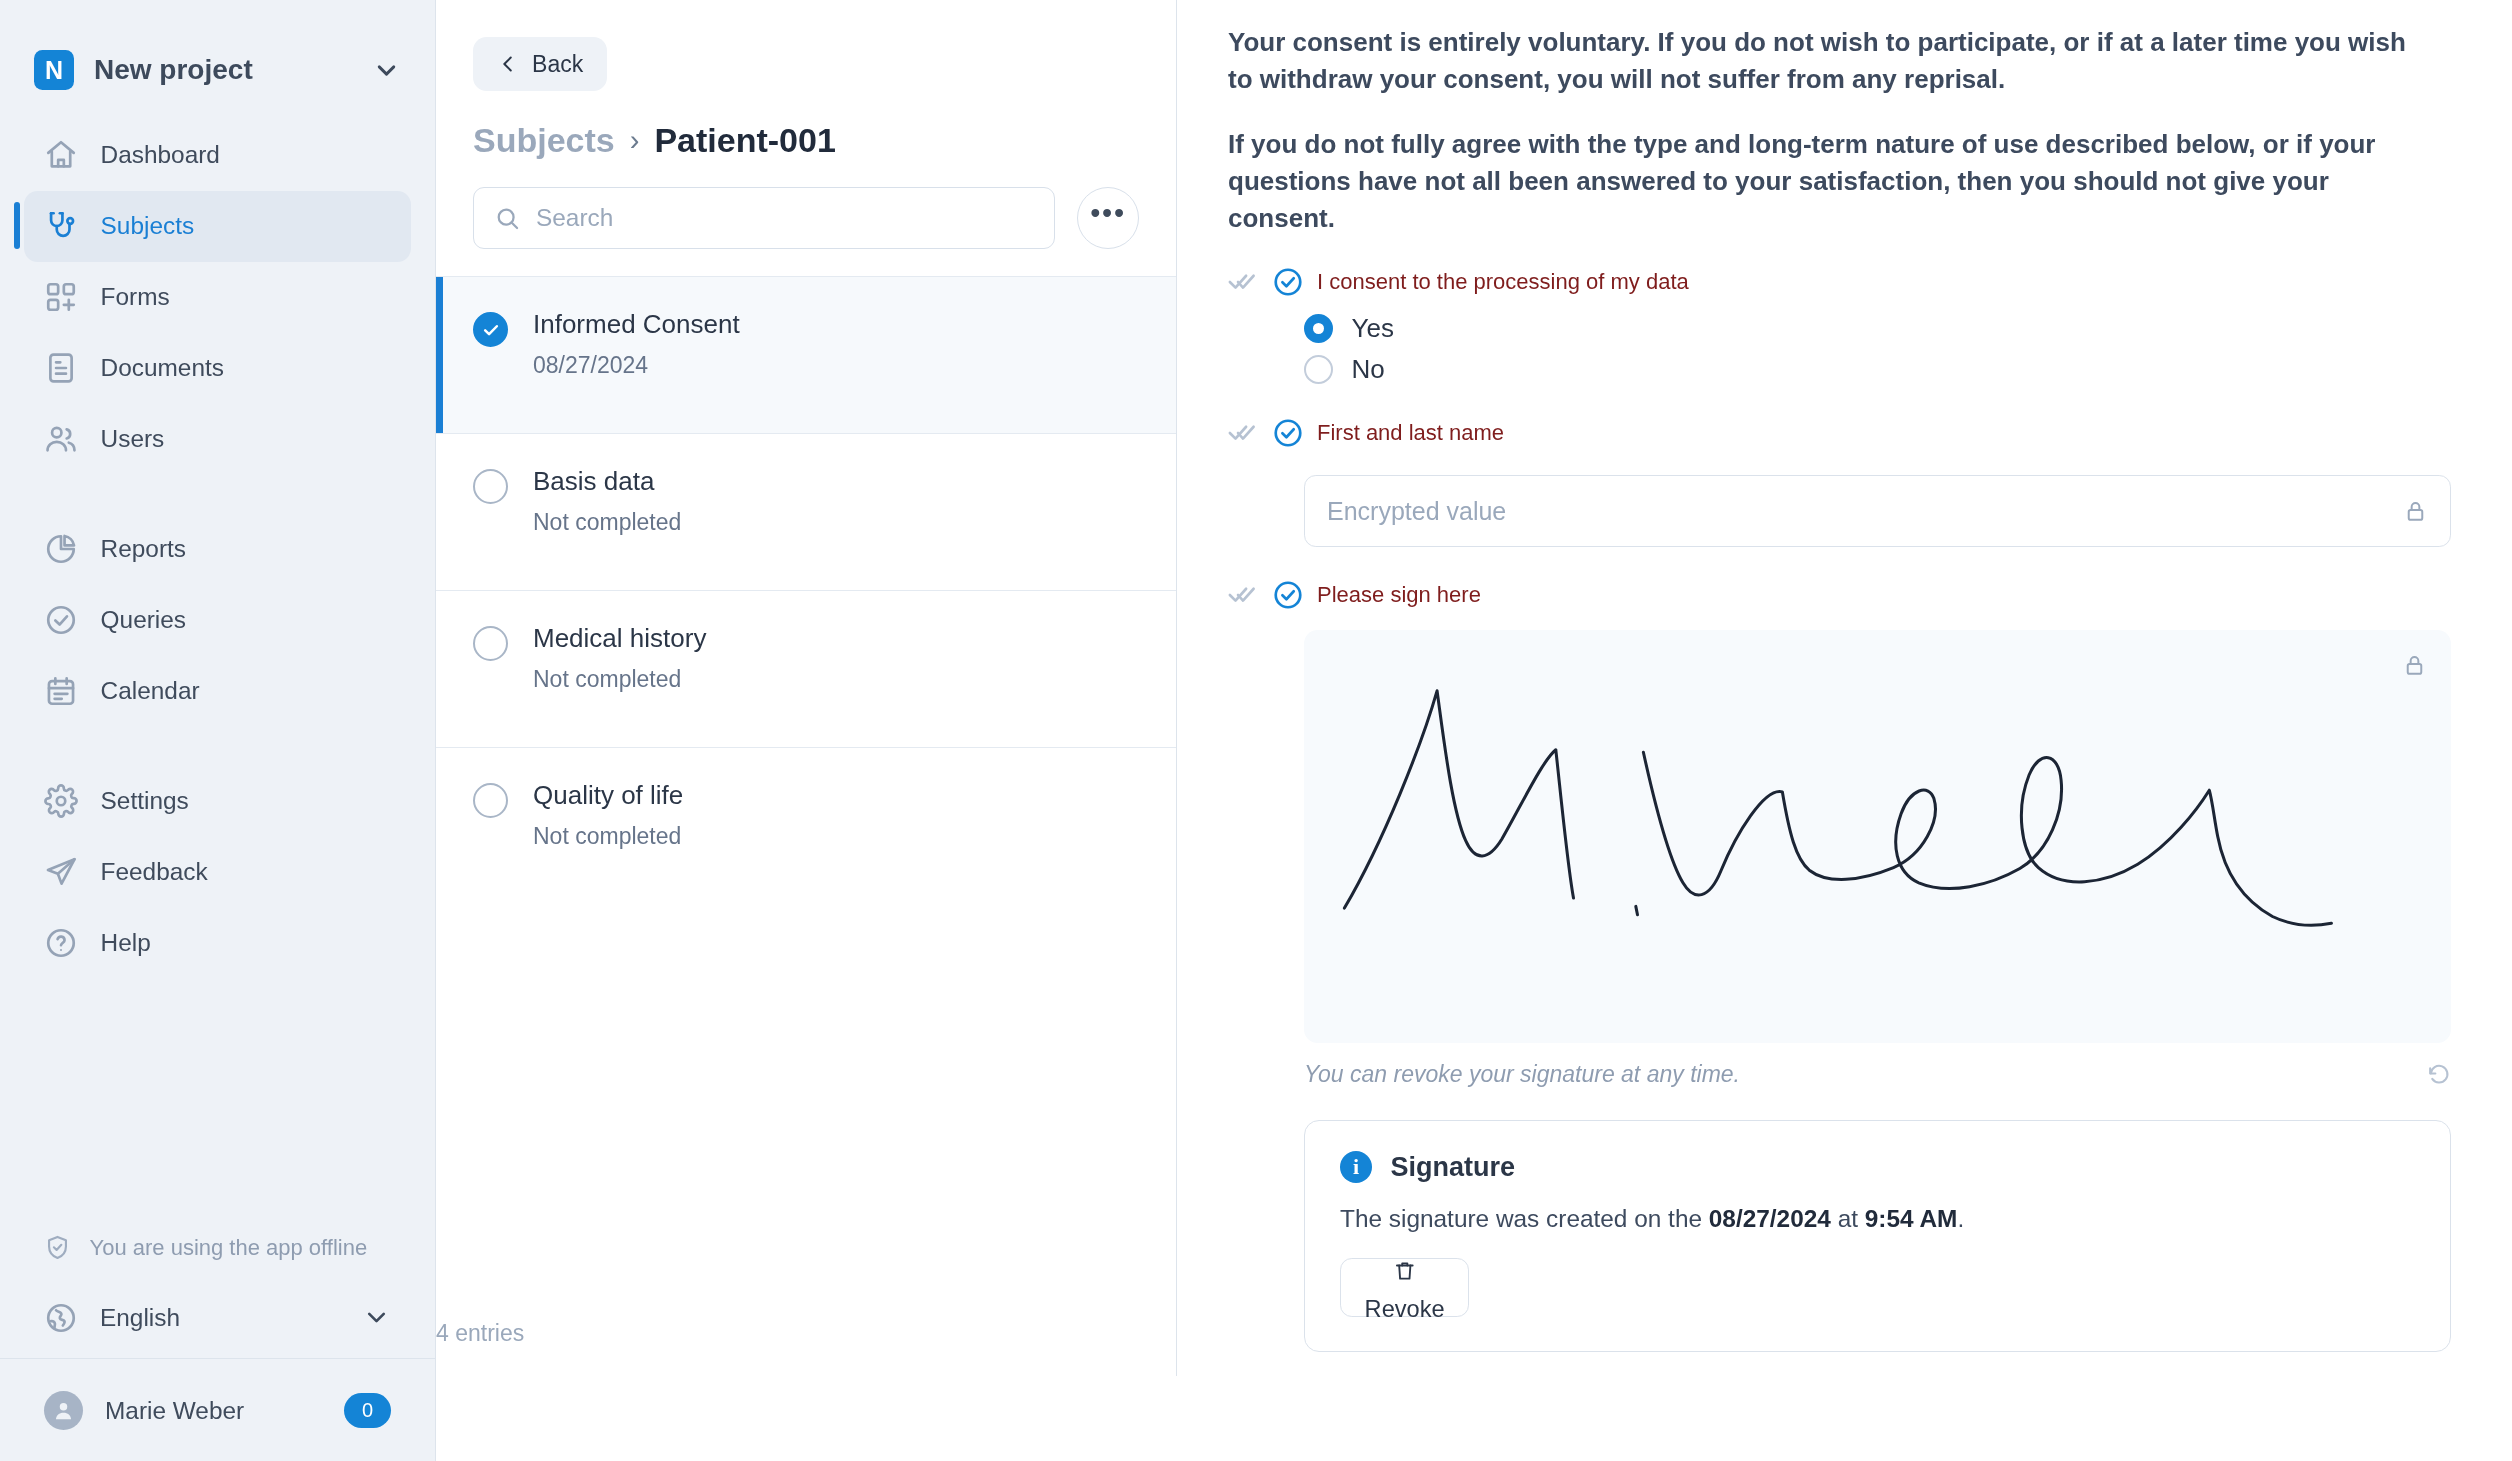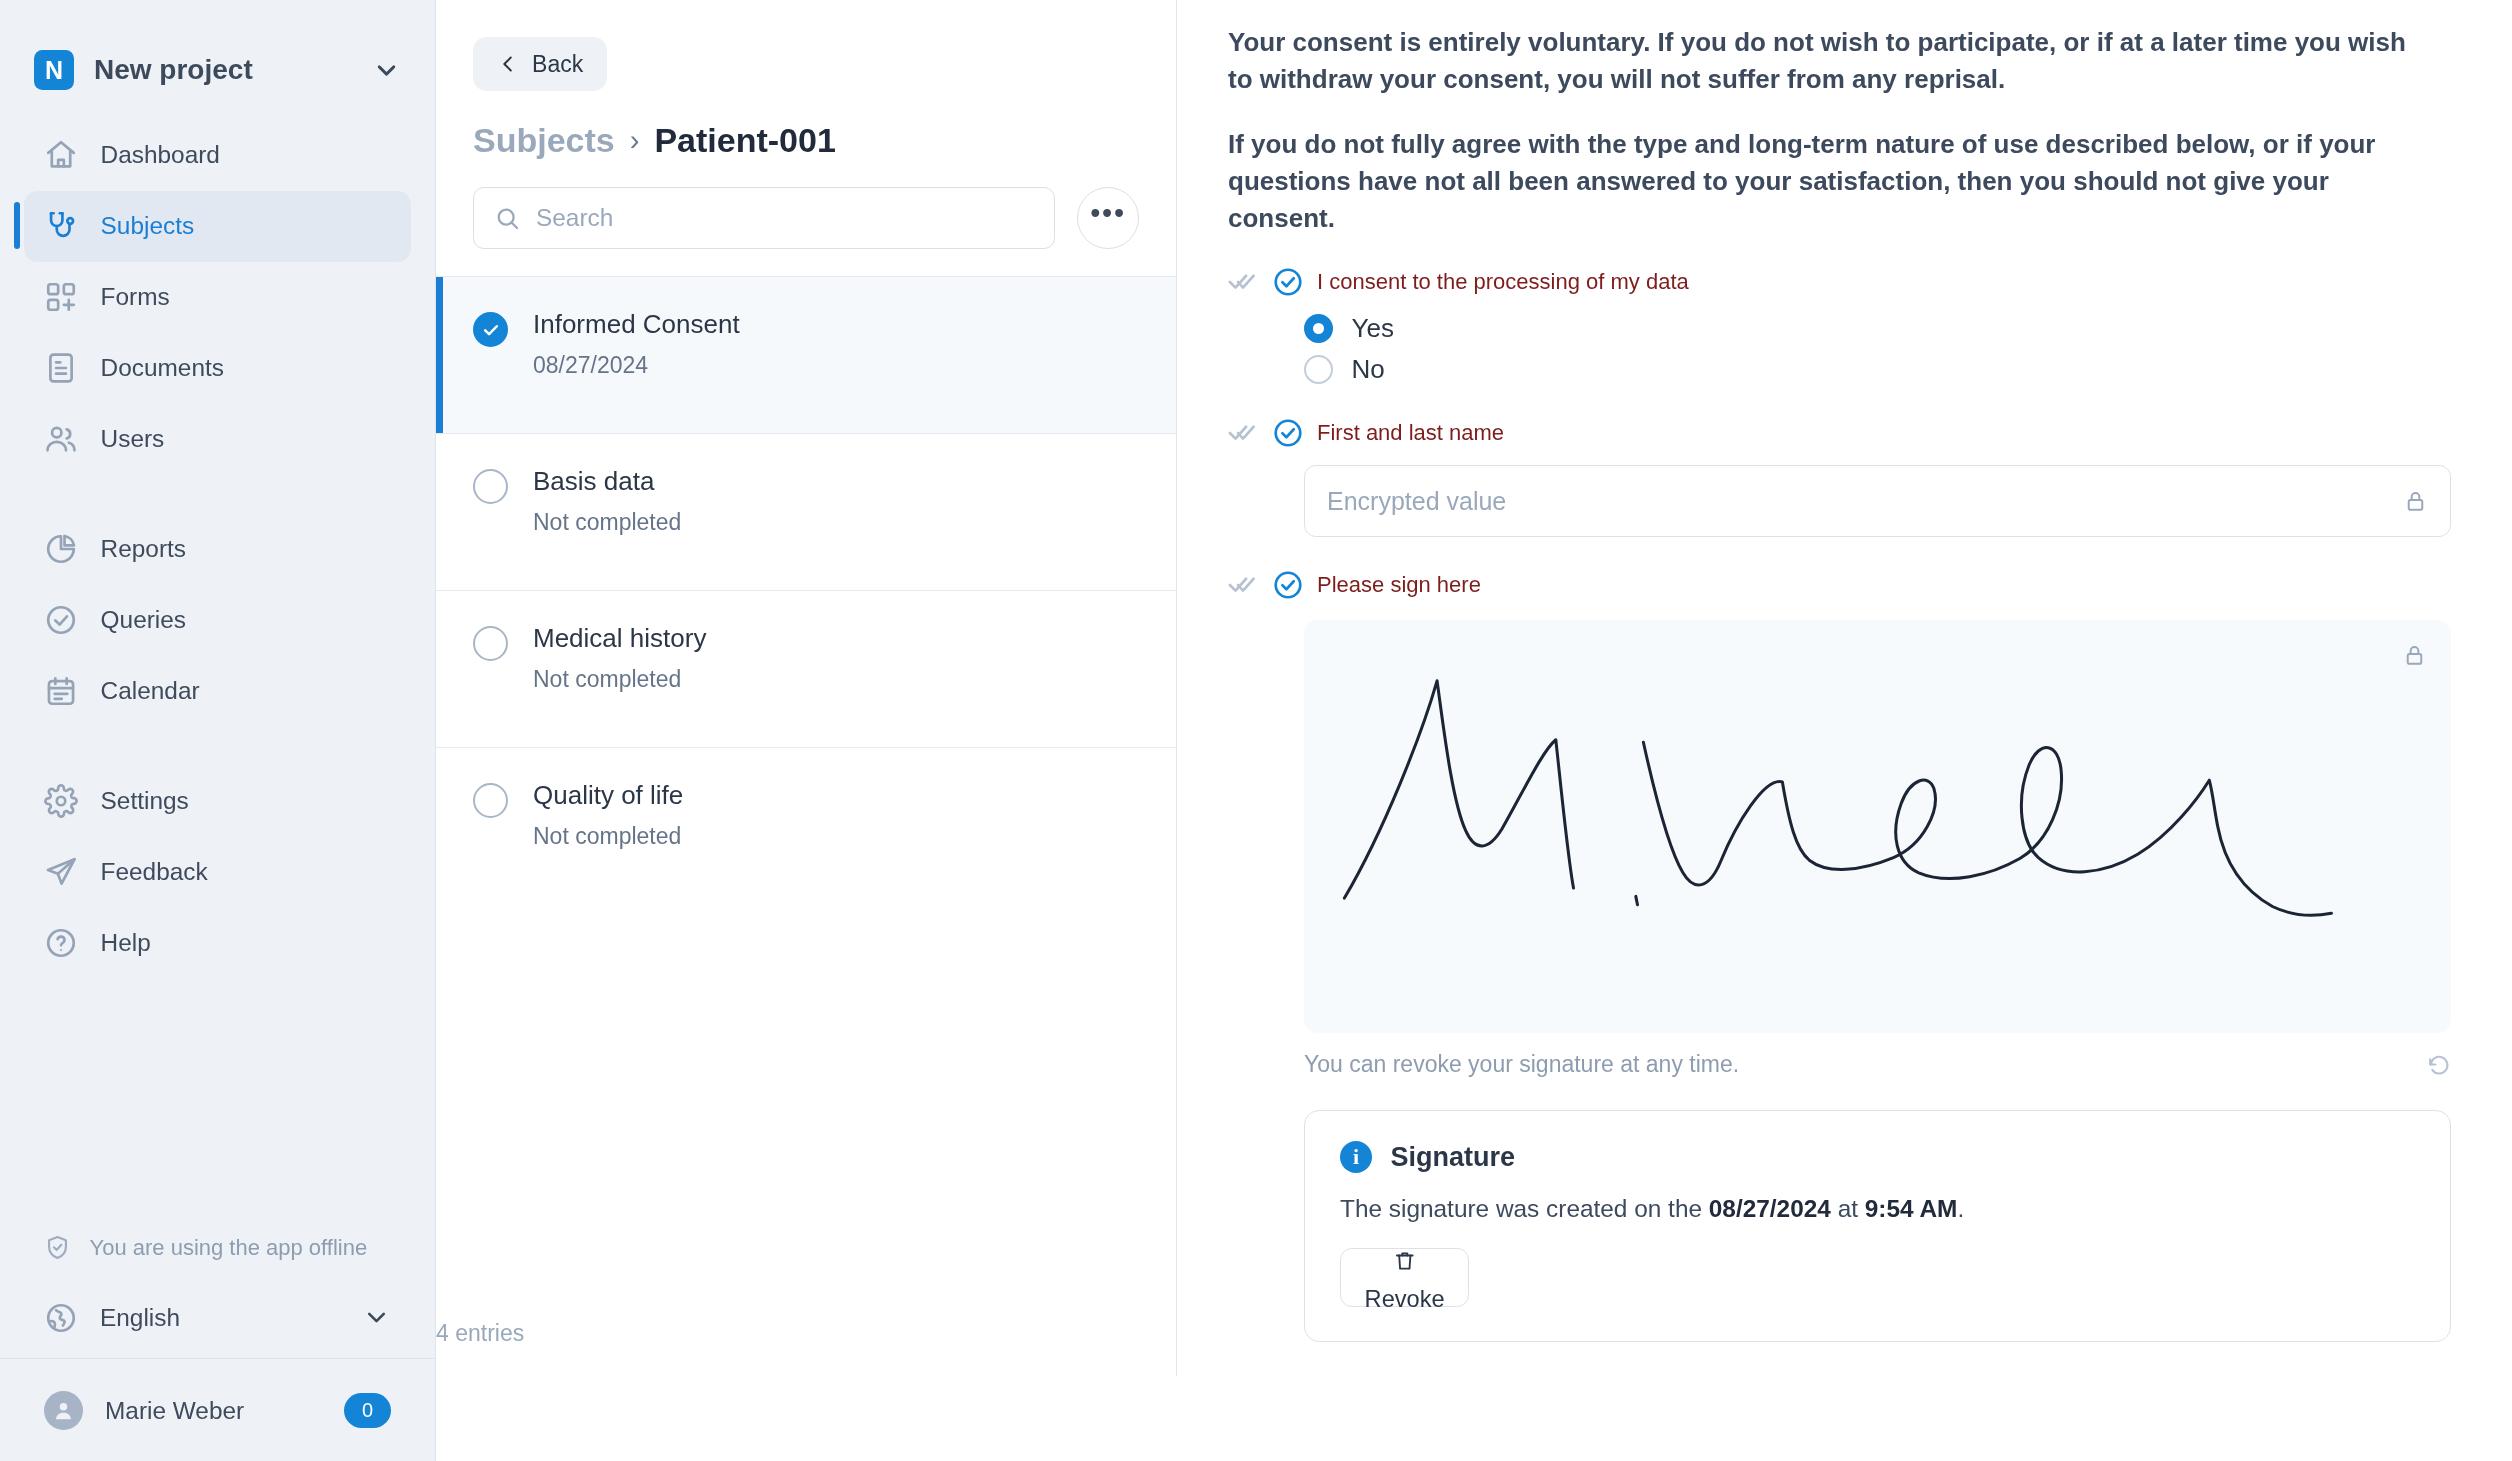--- a/index.html
+++ b/index.html
@@ -179,40 +179,40 @@
   .radio {
     width: 29px; height: 29px; border-radius: 50%;
     border: 2.5px solid #c3cddb; background: #fff; flex: 0 0 29px;
     display: flex; align-items: center; justify-content: center;
   }
   .radio.sel { border-color: #1484d6; background: #1484d6; }
   .radio.sel::after { content:""; width: 11px; height: 11px; border-radius: 50%; background:#fff; }
   .radio-lbl { font-size: 26px; color: #2b3647; }
 
   .enc-field {
-    margin: 16px 0 0 76px; max-width: 1147px;
+    margin: 26px 0 0 76px; max-width: 1147px;
     height: 72px; border: 1.7px solid #dbe2eb; border-radius: 11.8px;
     display: flex; align-items: center; padding: 0 22px;
     background: #fff;
     gap: 12px;
   }
   .enc-field .ph { flex: 1; color: #9aa8bb; font-size: 25px; }
 
   .sig-pad {
     margin: 18.5px 0 0 76px; max-width: 1147px; height: 413px;
     background: #f7fafd; border-radius: 13.5px;
     position: relative; overflow: hidden;
   }
   .sig-pad .lockpos { position: absolute; right: 23.6px; top: 23.6px; }
   .sig-pad svg.sigdraw { position: absolute; left: 0; top: 0; width: 100%; height: 100%; }
 
   .revoke-note {
     margin: 18.5px 0 0 76px; max-width: 1147px;
-    display: flex; align-items: flex-end; justify-content: space-between;
-    color: #8e9cb0; font-size: 23px;
+    display: flex; align-items: center; justify-content: space-between;
+    color: #8e9cb0; font-size: 23px; font-style: italic;
   }
 
   .sig-card {
     margin: 32px 0 0 76px; max-width: 1147px;
     border: 1.7px solid #dbe2eb; border-radius: 15px;
     padding: 30px 35px 34px 35px;
   }
   .sig-card-head { display: flex; align-items: center; gap: 18.5px; }
   .info-dot {
     width: 32px; height: 32px; border-radius: 50%; background: #1484d6;

